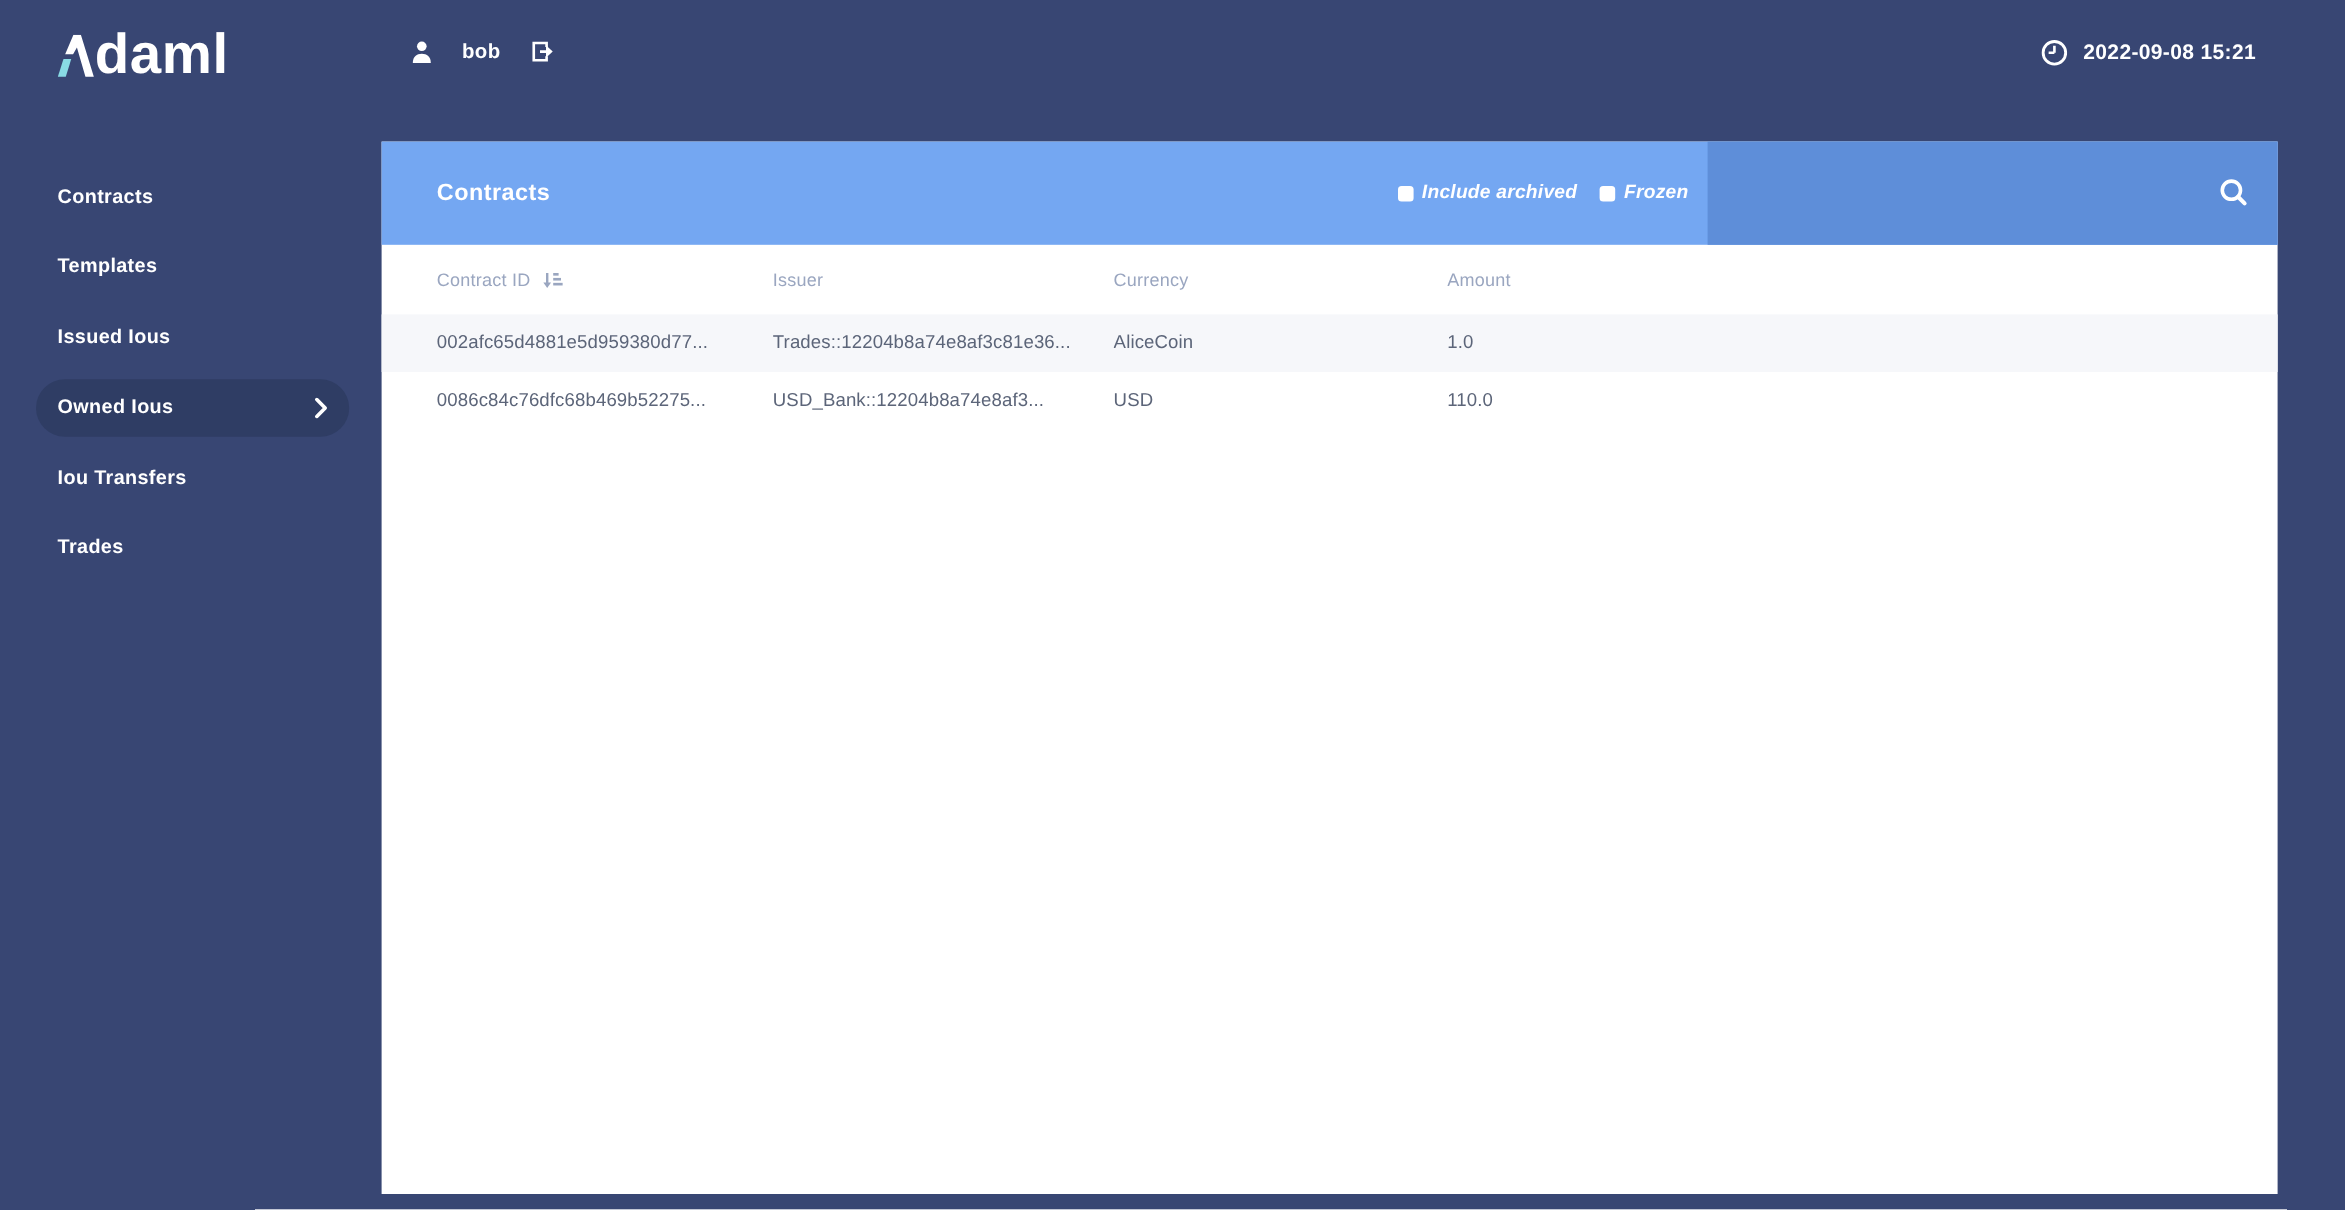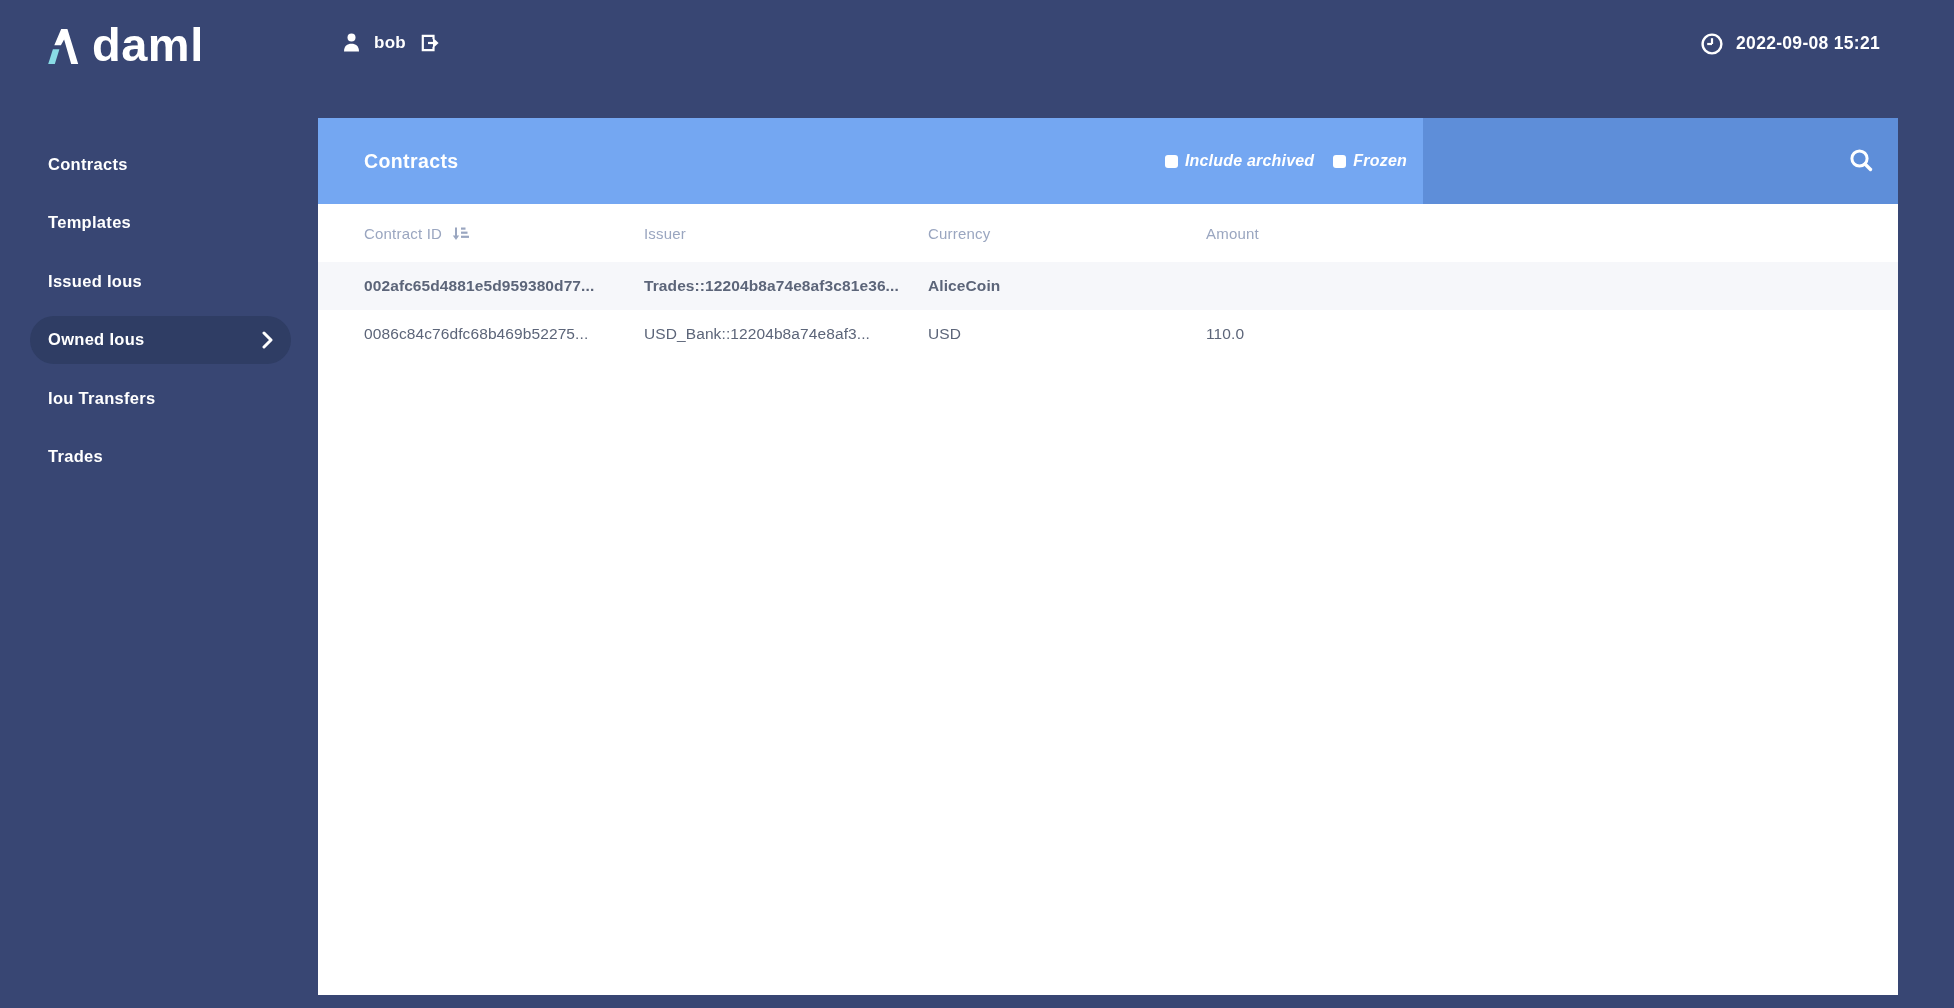--- a/index.html
+++ b/index.html
@@ -2,25 +2,25 @@
 <html><head>
 <meta charset="utf-8">
 <style>
   * { margin:0; padding:0; box-sizing:border-box; }
   html,body { width:1954px; height:1008px; overflow:hidden; }
   body { font-family:"Liberation Sans","DejaVu Sans",sans-serif; }
 
   #app { position:relative; width:1954px; height:1008px; background:#384673; }
 
   
-  .logo { position:absolute; left:48px; top:26px; display:flex; align-items:flex-end; gap:13px; }
+  .logo { position:absolute; left:48px; top:26px; display:flex; align-items:flex-end; }
   .logo-glyph { width:31px; height:36px; display:block; }
   .logo-text { color:#ffffff; font-size:47px; font-weight:bold; line-height:0.82; letter-spacing:0.5px; }
 
-  .user-box { position:absolute; left:343px; top:33px; display:flex; align-items:flex-start; gap:14px; }
+  .user-box { position:absolute; left:343px; top:33px; display:flex; align-items:flex-end; gap:25px; }
   .user-name { color:#ffffff; font-size:17px; font-weight:bold; letter-spacing:0.3px; }
   .icon-btn { display:flex; align-items:center; cursor:pointer; }
 
   .time-box { position:absolute; right:74px; top:33px; display:flex; gap:13px; }
   .time-text { color:#ffffff; font-size:17.5px; font-weight:bold; letter-spacing:0.3px; }
 
   
   .sidebar { position:absolute; left:0; top:140px; width:318px; display:flex; flex-direction:column; gap:10.5px; }
   .side-item { position:relative; height:48px; display:flex; align-items:center; padding-left:48px; color:#ffffff; font-size:16.5px; font-weight:bold; letter-spacing:0.3px; cursor:pointer; }
   .side-item.selected { background:#2f3d64; border-radius:24px; margin-left:30px; margin-right:27px; padding-left:18px; }
@@ -35,21 +35,21 @@
   .check-group { display:flex; align-items:center; gap:7px; cursor:pointer; }
   .checkbox { width:13px; height:13px; background:#ffffff; border-radius:3px; flex:0 0 auto; }
   .check-label { color:#ffffff; font-size:16px; font-weight:bold; letter-spacing:0.2px; }
   .search-zone { width:475px; height:100%; background:#5e8ed9; display:flex; align-items:center; justify-content:flex-end; padding-right:22px; cursor:pointer; }
 
   
   .grid-row { display:grid; grid-template-columns:280px 284px 278px 1fr; padding-left:46px; align-items:center; }
   .thead { height:58px; color:#9aa6c0; font-size:15px; letter-spacing:0.2px; }
   .th { display:flex; gap:10px; white-space:nowrap; overflow:hidden; }
   .trow { height:48px; color:#5c6579; font-size:15.5px; letter-spacing:0.1px; cursor:pointer; }
-  .trow.stripe { background:#f6f7fa;font-weight:bold; }
+  .trow.stripe { background:#f6f7fa; }
   .td { white-space:nowrap; overflow:hidden; padding-right:14px; }
 </style>
 </head>
 <body>
 
 <div id="app">
 
   <div class="logo">
     <svg class="logo-glyph" viewBox="0 0 31 36">
       <path fill="#ffffff" d="M13.2 0 L19.4 0 L30.2 35 L23.2 35 L16.1 10.6 L12.9 16.2 L6.3 16.2 Z"></path>
@@ -149,20 +149,21 @@
       </div>
       <div class="th">
         <span>Amount</span>
       </div>
     </div>
 
     <div class="grid-row trow stripe">
       <div class="td">002afc65d4881e5d959380d77...</div>
       <div class="td">Trades::12204b8a74e8af3c81e36...</div>
       <div class="td">AliceCoin</div>
+      <div class="td">1.0</div>
     </div>
 
     <div class="grid-row trow">
       <div class="td">0086c84c76dfc68b469b52275...</div>
       <div class="td">USD_Bank::12204b8a74e8af3...</div>
       <div class="td">USD</div>
       <div class="td">110.0</div>
     </div>
 
   </main>

